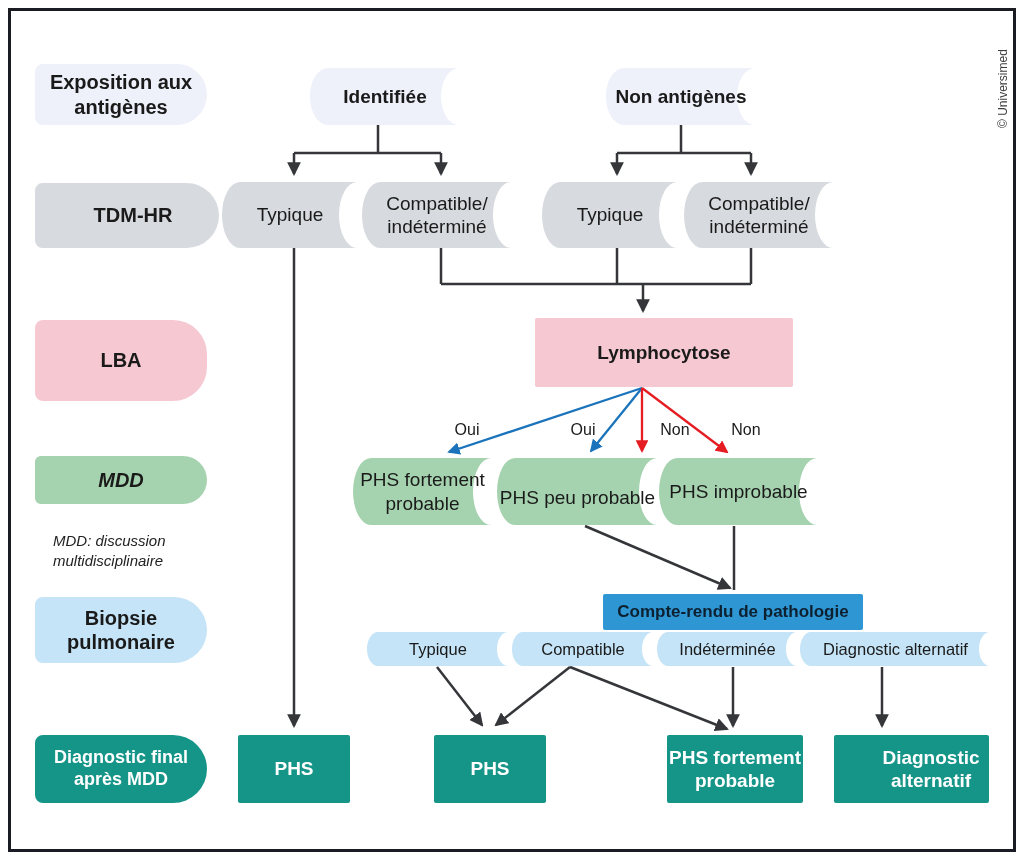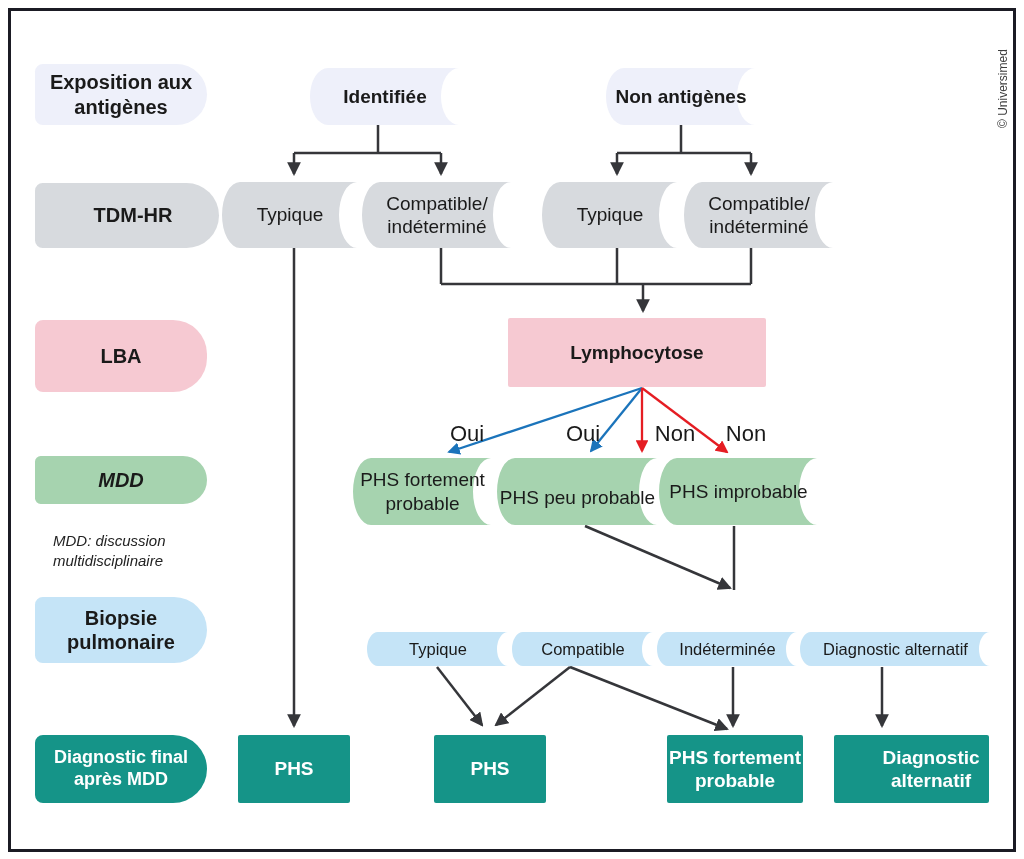--- a/index.html
+++ b/index.html
@@ -23,21 +23,21 @@
   .rect{border-radius:2px;}
   .rect.bold, .bold{font-weight:bold;}
   .cyl{background:transparent;}
   .cyl svg.cylbg{position:absolute;left:0;top:0;z-index:0;}
   .cyl .txt{position:relative;z-index:1;}
   .tone-lavender{color:var(--lavender);} .tone-gray{color:var(--gray);}
   .tone-green{color:var(--green);} .tone-lightblue{color:var(--lightblue);}
   .cyl .txt{color:var(--text-dark);}
   .cyl.boldtxt .txt{font-weight:bold;}
   .pathology-header{background:var(--blueheader);color:var(--header-text);font-weight:bold;font-size:17px;}
-  .edge-label{position:absolute;z-index:3;width:54px;text-align:center;font-size:22px;color:var(--text-dark);}
+  .edge-label{position:absolute;z-index:3;width:54px;text-align:center;font-size:16px;color:var(--text-dark);}
   .mdd-note{position:absolute;z-index:2;font-style:italic;font-size:15px;line-height:1.35;
     color:#222;text-align:left;white-space:pre-line;}
   .copyright{position:absolute;z-index:2;font-size:12px;color:#3d3d3d;width:95px;height:14px;
     line-height:14px;transform-origin:0 0;transform:rotate(-90deg);text-align:left;}
   .final-lbl{font-size:18px;}
 </style>
 </head>
 <body>
 
 <div id="canvas">
@@ -79,21 +79,21 @@
     </g>
     <g stroke="#e51d23" stroke-width="2.3" fill="none">
       <path d="M642 388 V451" marker-end="url(#mRed)"></path>
       <path d="M642 388 L727 452" marker-end="url(#mRed)"></path>
     </g>
   </svg>
 
   <div class="lbl bg-lavender small-rad" style="left:35px;top:64px;width:172px;height:61px;">Exposition aux
 antigènes</div>
   <div class="lbl bg-gray" style="left:35px;top:183px;width:172px;height:65px;">TDM-HR</div>
-  <div class="lbl bg-pink" style="left:35px;top:320px;width:172px;height:72px;">LBA</div>
+  <div class="lbl bg-pink" style="left:35px;top:320px;width:172px;height:81px;">LBA</div>
   <div class="lbl bg-green" style="left:35px;top:456px;width:172px;height:48px;font-style:italic;">MDD</div>
   <div class="mdd-note" style="left:53px;top:531px;width:175px;">MDD: discussion
 multidisciplinaire</div>
   <div class="lbl bg-teal final-lbl" style="left:35px;top:735px;width:172px;height:68px;">Diagnostic final
 après MDD</div>
   <div class="lbl bg-lightblue" style="left:35px;top:597px;width:172px;height:66px;">Biopsie
 pulmonaire</div>
 
   <div class="node cyl boldtxt tone-lavender" style="left:310px;top:68px;width:150px;height:57px;"><svg class="cylbg" width="150" height="57" viewBox="0 0 150 57">
         <path d="M 18 0 L 149 0 A 18 28.5 0 0 0 149 57 L 18 57 A 18 28.5 0 0 1 18 0 Z" fill="currentColor"></path>
@@ -116,41 +116,42 @@
   <div class="node cyl tone-gray" style="left:542px;top:182px;width:136px;height:66px;"><svg class="cylbg" width="136" height="66" viewBox="0 0 136 66">
         <path d="M 18 0 L 135 0 A 18 33 0 0 0 135 66 L 18 66 A 18 33 0 0 1 18 0 Z" fill="currentColor"></path>
       </svg>
     <span class="txt">Typique</span></div>
   <div class="node cyl tone-gray" style="left:684px;top:182px;width:150px;height:66px;"><svg class="cylbg" width="150" height="66" viewBox="0 0 150 66">
         <path d="M 18 0 L 149 0 A 18 33 0 0 0 149 66 L 18 66 A 18 33 0 0 1 18 0 Z" fill="currentColor"></path>
       </svg>
     <span class="txt">Compatible/
 indéterminé</span></div>
 
-  <div class="rect bold bg-pink" style="left:508px;top:318px;width:258px;height:69px;">Lymphocytose</div>
+  <div class="rect bold bg-pink" style="left:535px;top:318px;width:258px;height:69px;">Lymphocytose</div>
 
   <div class="edge-label" style="left:440px;top:421px;">Oui</div>
   <div class="edge-label" style="left:556px;top:421px;">Oui</div>
   <div class="edge-label" style="left:648px;top:421px;">Non</div>
   <div class="edge-label" style="left:719px;top:421px;">Non</div>
 
   <div class="node cyl tone-green" style="left:353px;top:458px;width:139px;height:67px;"><svg class="cylbg" width="139" height="67" viewBox="0 0 139 67">
         <path d="M 18 0 L 138 0 A 18 33.5 0 0 0 138 67 L 18 67 A 18 33.5 0 0 1 18 0 Z" fill="currentColor"></path>
       </svg>
     <span class="txt">PHS fortement
 probable</span></div>
   <div class="node cyl tone-green" style="left:497px;top:458px;width:161px;height:80px;"><svg class="cylbg" width="161" height="67" viewBox="0 0 161 67">
         <path d="M 18 0 L 160 0 A 18 33.5 0 0 0 160 67 L 18 67 A 18 33.5 0 0 1 18 0 Z" fill="currentColor"></path>
       </svg>
     <span class="txt">PHS peu probable</span></div>
   <div class="node cyl tone-green" style="left:659px;top:458px;width:159px;height:67px;"><svg class="cylbg" width="159" height="67" viewBox="0 0 159 67">
         <path d="M 18 0 L 158 0 A 18 33.5 0 0 0 158 67 L 18 67 A 18 33.5 0 0 1 18 0 Z" fill="currentColor"></path>
       </svg>
     <span class="txt">PHS improbable</span></div>
 
+  <div class="rect pathology-header" style="left:603px;top:594px;width:260px;height:36px;">Compte-rendu de pathologie</div>
   <div class="node cyl tone-lightblue" style="left:367px;top:632px;width:142px;height:34px;font-size:16.5px;"><svg class="cylbg" width="142" height="34" viewBox="0 0 142 34">
         <path d="M 11 0 L 141 0 A 11 17 0 0 0 141 34 L 11 34 A 11 17 0 0 1 11 0 Z" fill="currentColor"></path>
       </svg>
     <span class="txt">Typique</span></div>
   <div class="node cyl tone-lightblue" style="left:512px;top:632px;width:142px;height:34px;font-size:16.5px;"><svg class="cylbg" width="142" height="34" viewBox="0 0 142 34">
         <path d="M 11 0 L 141 0 A 11 17 0 0 0 141 34 L 11 34 A 11 17 0 0 1 11 0 Z" fill="currentColor"></path>
       </svg>
     <span class="txt">Compatible</span></div>
   <div class="node cyl tone-lightblue" style="left:657px;top:632px;width:141px;height:34px;font-size:16.5px;"><svg class="cylbg" width="141" height="34" viewBox="0 0 141 34">
         <path d="M 11 0 L 140 0 A 11 17 0 0 0 140 34 L 11 34 A 11 17 0 0 1 11 0 Z" fill="currentColor"></path>

